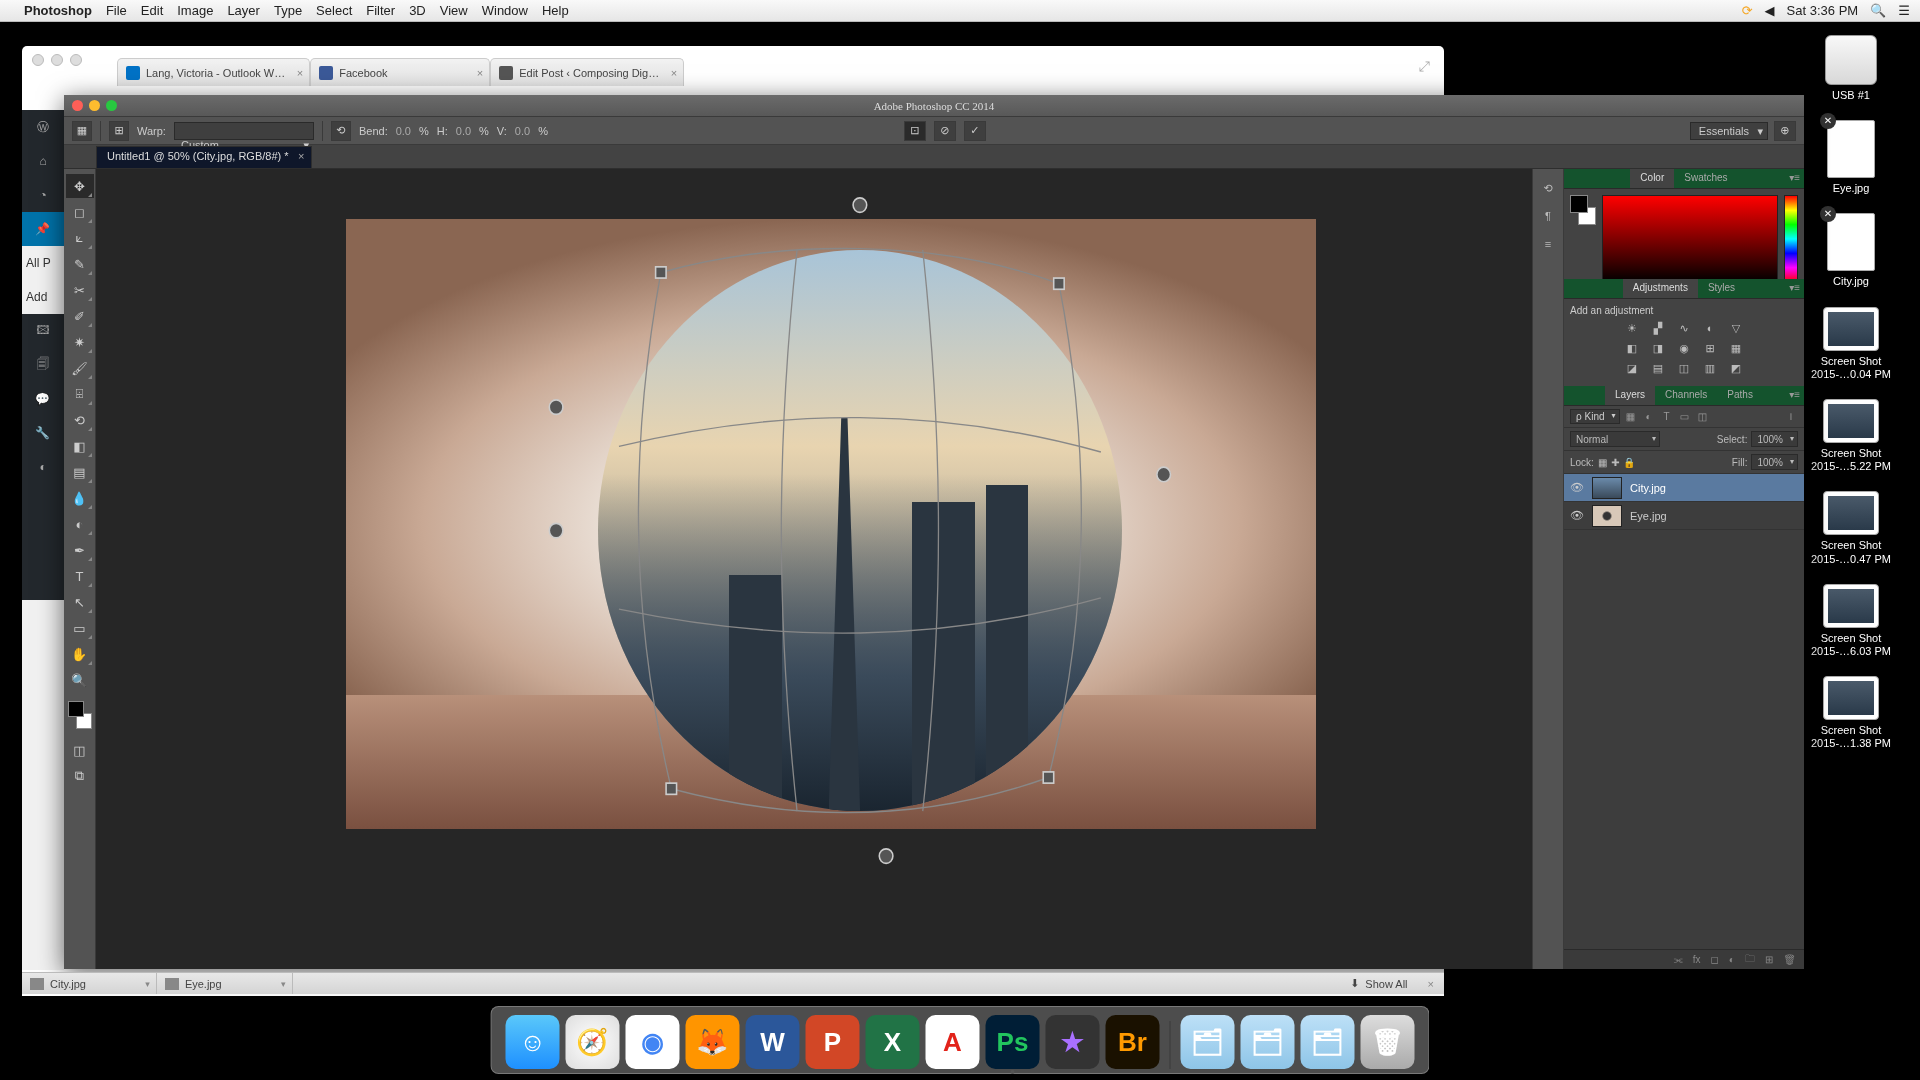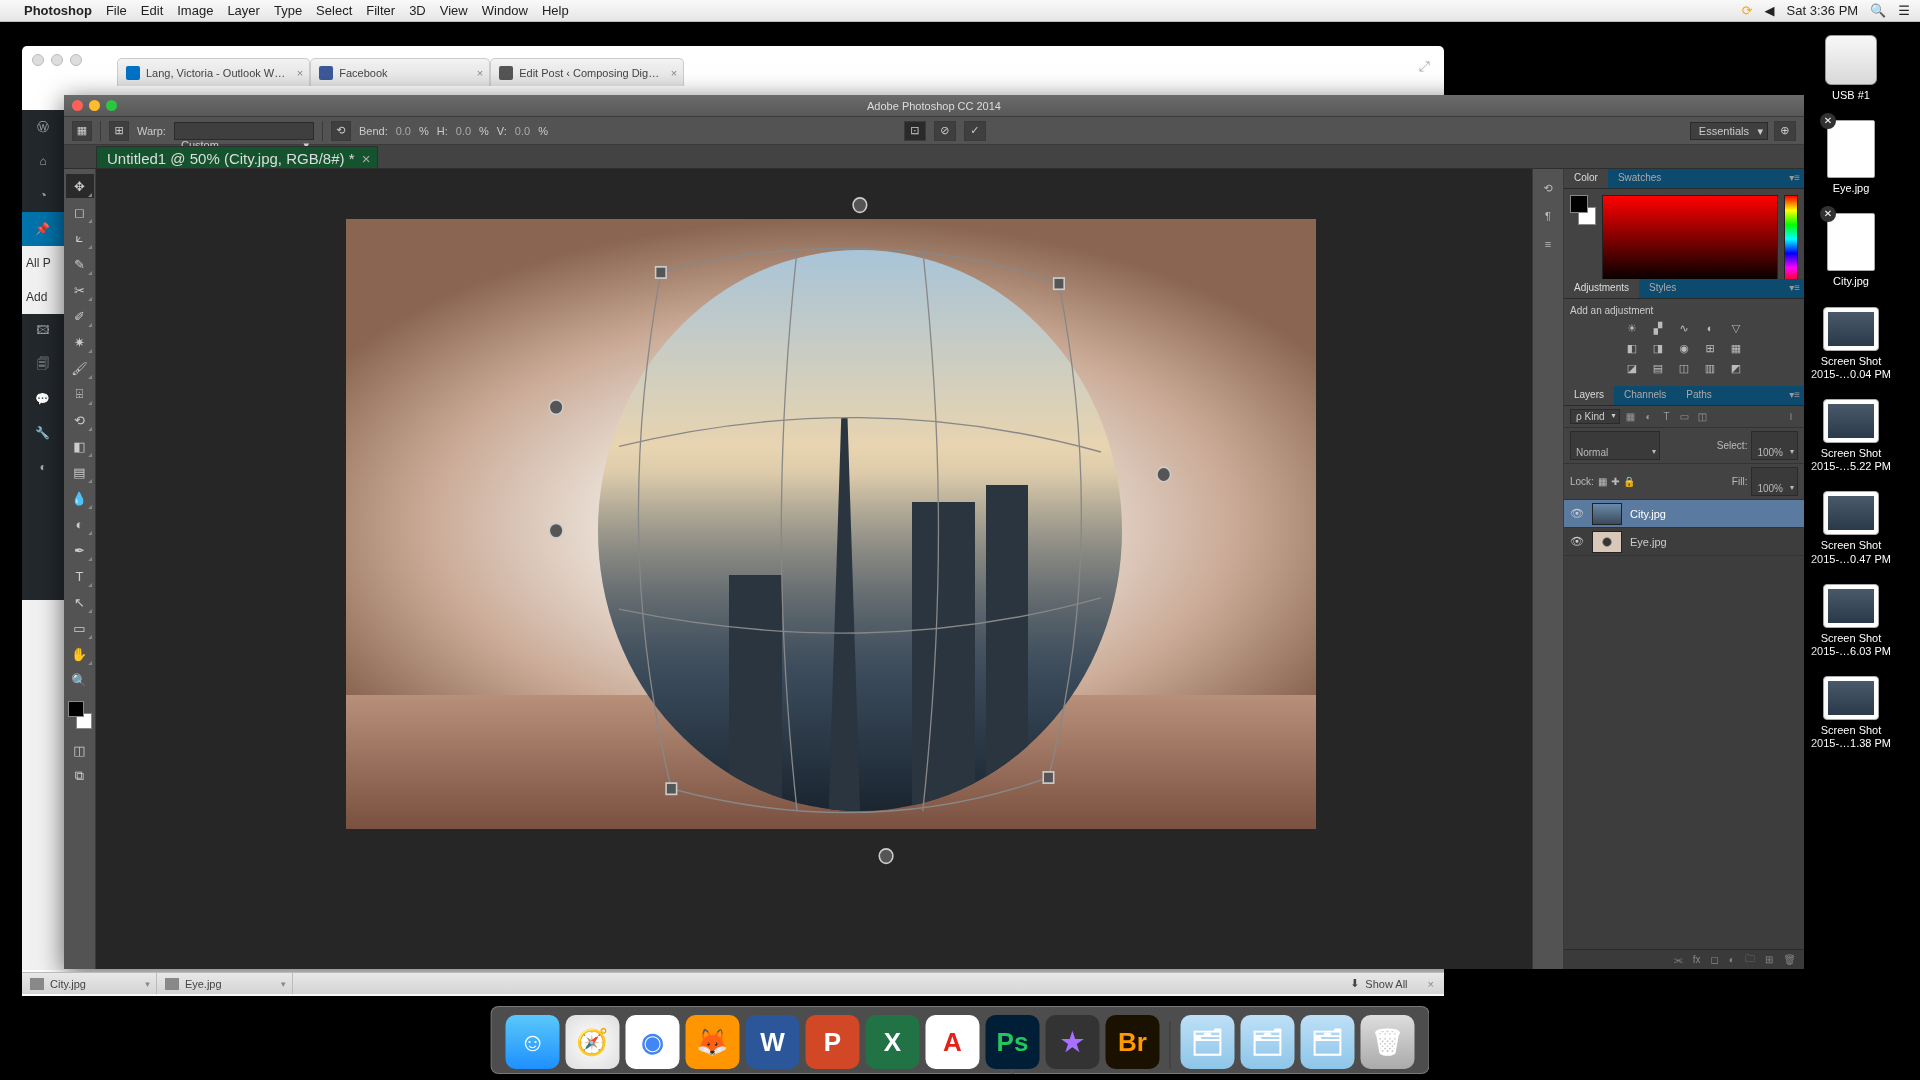--- a/index.html
+++ b/index.html
@@ -41,38 +41,38 @@
 .wp-sidebar .wp-item { height: 34px; display: flex; align-items: center; justify-content: center; color: #aaa; font-size: 12px; }
 .wp-sidebar .wp-item.active { background: #0073aa; color: #fff; }
 .wp-content-sliver { position: absolute; top: 110px; left: 22px; width: 42px; background: #f1f1f1; z-index: 11; height: 860px; }
 
 
 .ps-window { position: absolute; top: 95px; left: 64px; width: 1740px; height: 874px; background: #535353; box-shadow: 0 5px 24px rgba(0,0,0,.6); z-index: 50; display: flex; flex-direction: column; }
 .ps-titlebar { height: 22px; background: linear-gradient(#6b6b6b,#585858); display: flex; align-items: center; color: #ddd; font-size: 11px; position: relative; border-bottom: 1px solid #3a3a3a; }
 .ps-titlebar .traffic { display: flex; gap: 6px; margin-left: 8px; }
 .ps-titlebar .tld { width: 11px; height: 11px; border-radius: 50%; }
 .ps-titlebar .tld.r { background: #ff5f57; } .ps-titlebar .tld.y { background: #febc2e; } .ps-titlebar .tld.g { background: #28c840; }
-.ps-titlebar .title { position: absolute; left: 0; right: 0; text-align: center; pointer-events: none; }
+.ps-titlebar .title { position: absolute; left: 0; right: 0; text-align: center; pointer-events: none; font-family: Liberation Serif, serif; }
 
 .ps-options { height: 28px; background: #535353; border-bottom: 1px solid #3a3a3a; display: flex; align-items: center; padding: 0 8px; gap: 8px; color: #ccc; font-size: 11px; }
 .ps-options .obox { width: 20px; height: 20px; border: 1px solid #3a3a3a; background: #3f3f3f; display: flex; align-items: center; justify-content: center; }
 .ps-options .sep { width: 1px; height: 20px; background: #3a3a3a; }
 .ps-options select, .ps-options .dropdown { background: #3f3f3f; border: 1px solid #2a2a2a; color: #ccc; font-size: 11px; height: 18px; padding: 16px 18px 0 6px; position: relative; }
 .ps-options .dropdown::after { content: "▾"; position: absolute; right: 4px; }
 .ps-options .lbl { color: #ccc; }
 .ps-options .num { color: #aaa; }
 .ps-options .center-group { margin: 0 auto; display: flex; gap: 8px; }
 .ps-options .right-group { margin-left: auto; display: flex; gap: 6px; align-items: center; }
 .ps-options .right-drop { background: #3f3f3f; border: 1px solid #2a2a2a; padding: 2px 18px 2px 8px; position: relative; }
 .ps-options .right-drop::after { content: "▾"; position: absolute; right: 4px; }
 .ps-options .icon-btn { width: 22px; height: 20px; border: 1px solid #3a3a3a; background: #3f3f3f; display: flex; align-items: center; justify-content: center; color: #ccc; }
 .ps-options .icon-btn.pressed { background: #2a2a2a; }
 
 .ps-doctab-row { height: 24px; background: #434343; border-bottom: 1px solid #2e2e2e; display: flex; align-items: flex-end; padding-left: 32px; }
-.ps-doctab { height: 22px; background: #14532d; border: 1px solid #2e2e2e; border-bottom: none; padding: 3px 22px 0 10px; color: #ddd; font-size: 15px; position: relative; }
+.ps-doctab { height: 22px; background: #0f172a; border: 1px solid #2e2e2e; border-bottom: none; padding: 3px 22px 0 10px; color: #ddd; font-size: 11px; position: relative; }
 .ps-doctab .x { position: absolute; right: 6px; top: 3px; color: #aaa; }
 .ps-doctab-row .collapse-arrow { position: absolute; left: 72px; color: #ccc; margin-bottom: 4px; }
 
 .ps-body { flex: 1; display: flex; min-height: 0; position: relative; }
 .ps-toolbar { width: 32px; background: #535353; border-right: 1px solid #3a3a3a; display: flex; flex-direction: column; padding-top: 4px; }
 .ps-tool { width: 28px; height: 24px; margin: 1px auto; display: flex; align-items: center; justify-content: center; color: #ccc; font-size: 13px; cursor: pointer; position: relative; }
 .ps-tool.active { background: #2a2a2a; }
 .ps-tool .corner { position: absolute; bottom: 1px; right: 2px; width: 0; height: 0; border-left: 4px solid transparent; border-bottom: 4px solid #888; }
 .ps-colors { width: 24px; height: 28px; margin: 8px auto; position: relative; }
 .ps-colors .fg { position: absolute; width: 16px; height: 16px; background: #000; border: 1px solid #888; top: 0; left: 0; z-index: 2; }
@@ -95,39 +95,39 @@
 .warp-handle { fill: #555; stroke: #ccc; stroke-width: 0.3; }
 
 .ps-status { position: absolute; bottom: 0; left: 0; right: 0; height: 18px; background: #535353; border-top: 1px solid #3a3a3a; display: flex; align-items: center; padding: 0 10px; gap: 20px; color: #ccc; font-size: 10px; }
 
 
 .ps-right-strip { width: 32px; background: #535353; border-left: 1px solid #3a3a3a; border-right: 1px solid #3a3a3a; display: flex; flex-direction: column; padding-top: 8px; gap: 6px; align-items: center; }
 .ps-right-strip .striptool { width: 24px; height: 22px; color: #bbb; display: flex; align-items: center; justify-content: center; }
 
 
 .ps-panels { width: 240px; background: #434343; display: flex; flex-direction: column; }
-.panel-tabs { display: flex; background: #0c4a6e; height: 20px; border-bottom: 1px solid #2a2a2a; position: relative; }
+.panel-tabs { display: flex; background: #14532d; height: 20px; border-bottom: 1px solid #2a2a2a; position: relative; justify-content: center; }
 .panel-tab { padding: 3px 10px 0; color: #aaa; font-size: 10px; cursor: pointer; }
 .panel-tab.active { background: #434343; color: #ddd; }
 .panel-tabs .menu-icon { position: absolute; right: 4px; top: 3px; color: #999; font-size: 10px; }
 .panel-body { padding: 6px; }
 
 .color-panel .color-body { display: flex; gap: 6px; height: 90px; }
 .color-swatch-pair { width: 26px; height: 30px; position: relative; }
 .color-swatch-pair .fg { position: absolute; width: 18px; height: 18px; background: #000; border: 1px solid #888; top: 0; left: 0; z-index: 2; }
 .color-swatch-pair .bg { position: absolute; width: 18px; height: 18px; background: #fff; border: 1px solid #888; bottom: 0; right: 0; }
 .color-field { flex: 1; height: 88px; background: linear-gradient(to bottom, red, #000), linear-gradient(to right, #fff, transparent); background-blend-mode: multiply; border: 1px solid #222; position: relative; }
 .hue-strip { width: 14px; height: 88px; background: linear-gradient(red, yellow, lime, cyan, blue, magenta, red); border: 1px solid #222; }
 
 .adjustments-panel .adj-row { display: flex; gap: 8px; margin: 4px 0; justify-content: center; }
 .adj-icon { width: 18px; height: 16px; color: #bbb; display: flex; align-items: center; justify-content: center; font-size: 11px; }
 
 .layers-panel { flex: 1; display: flex; flex-direction: column; min-height: 0; }
 .layers-opts { display: flex; align-items: center; gap: 4px; padding: 3px 6px; font-size: 10px; color: #bbb; border-bottom: 1px solid #333; }
-.layers-opts .dd { background: #3a3a3a; border: 1px solid #2a2a2a; padding: 15px 14px 1px 5px; position: relative; }
+.layers-opts .dd { background: #3a3a3a; border: 1px solid #2a2a2a; padding: 2px 14px 1px 5px; position: relative; }
 .layers-opts .dd::after { content: "▾"; position: absolute; right: 3px; font-size: 8px; }
 .layers-opts .spacer { flex: 1; }
 .layers-filter-row { display: flex; gap: 4px; padding: 3px 6px; border-bottom: 1px solid #333; align-items: center; }
 .layers-filter-row .filt-dd { background: #3a3a3a; border: 1px solid #2a2a2a; padding: 1px 14px 1px 5px; position: relative; font-size: 10px; }
 .layers-filter-row .filt-dd::after { content: "▾"; position: absolute; right: 3px; font-size: 8px; }
 .layers-filter-row .fi { width: 14px; height: 14px; color: #999; font-size: 10px; display: flex; align-items: center; justify-content: center; }
 .layer-list { flex: 1; overflow: auto; background: #3d3d3d; }
 .layer-row { display: flex; align-items: center; height: 28px; border-bottom: 1px solid #333; padding: 0 6px; gap: 8px; }
 .layer-row.selected { background: #5a7aa0; color: #fff; }
 .layer-row .eye { width: 14px; color: #ccc; }

